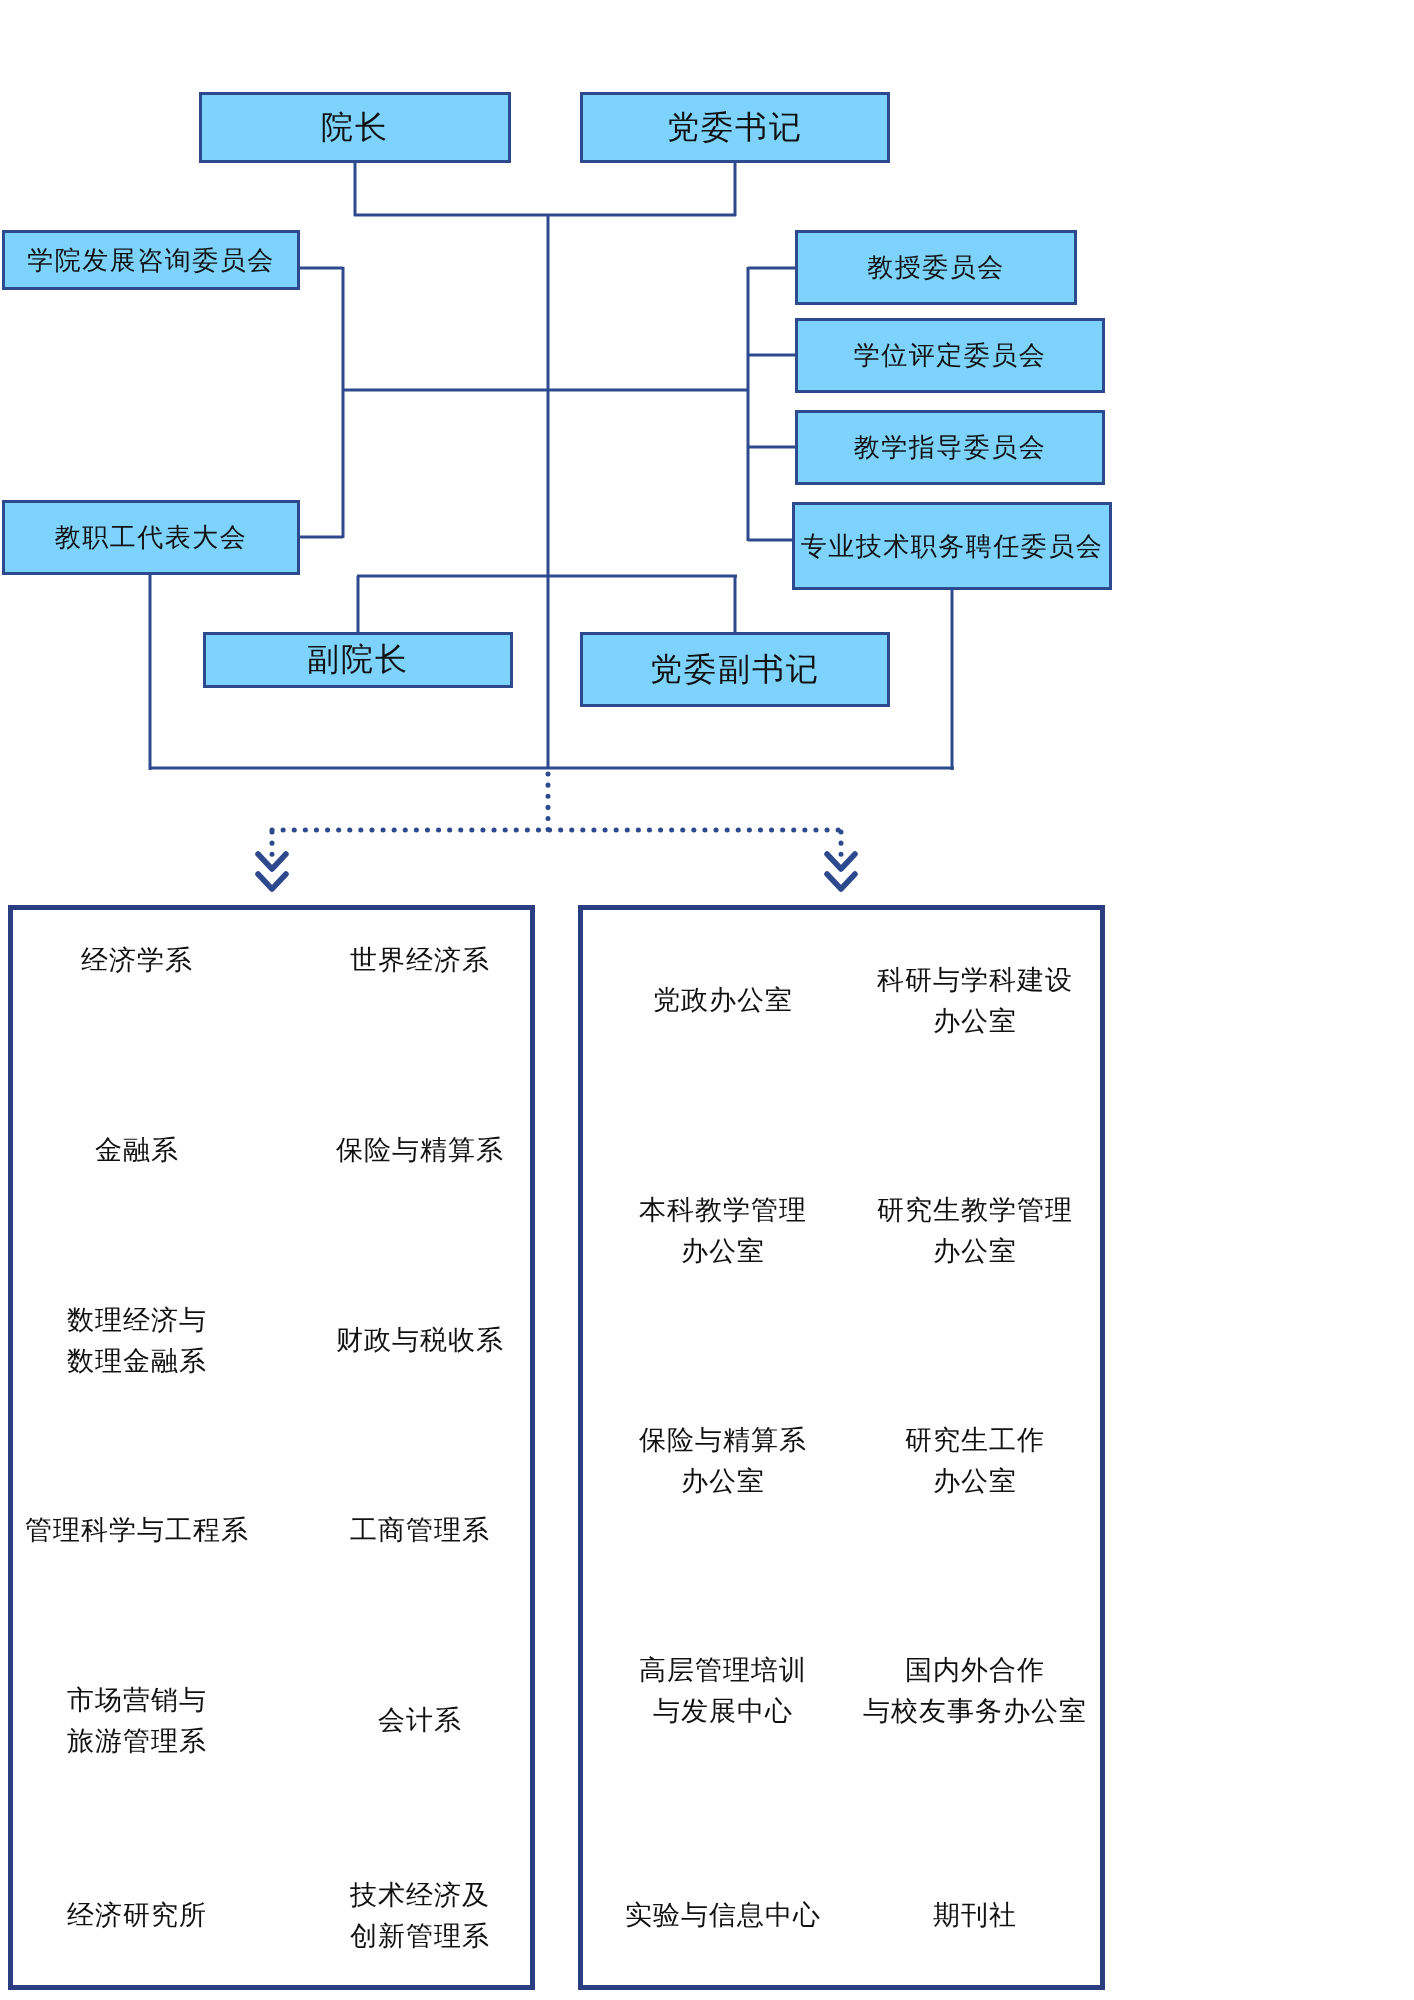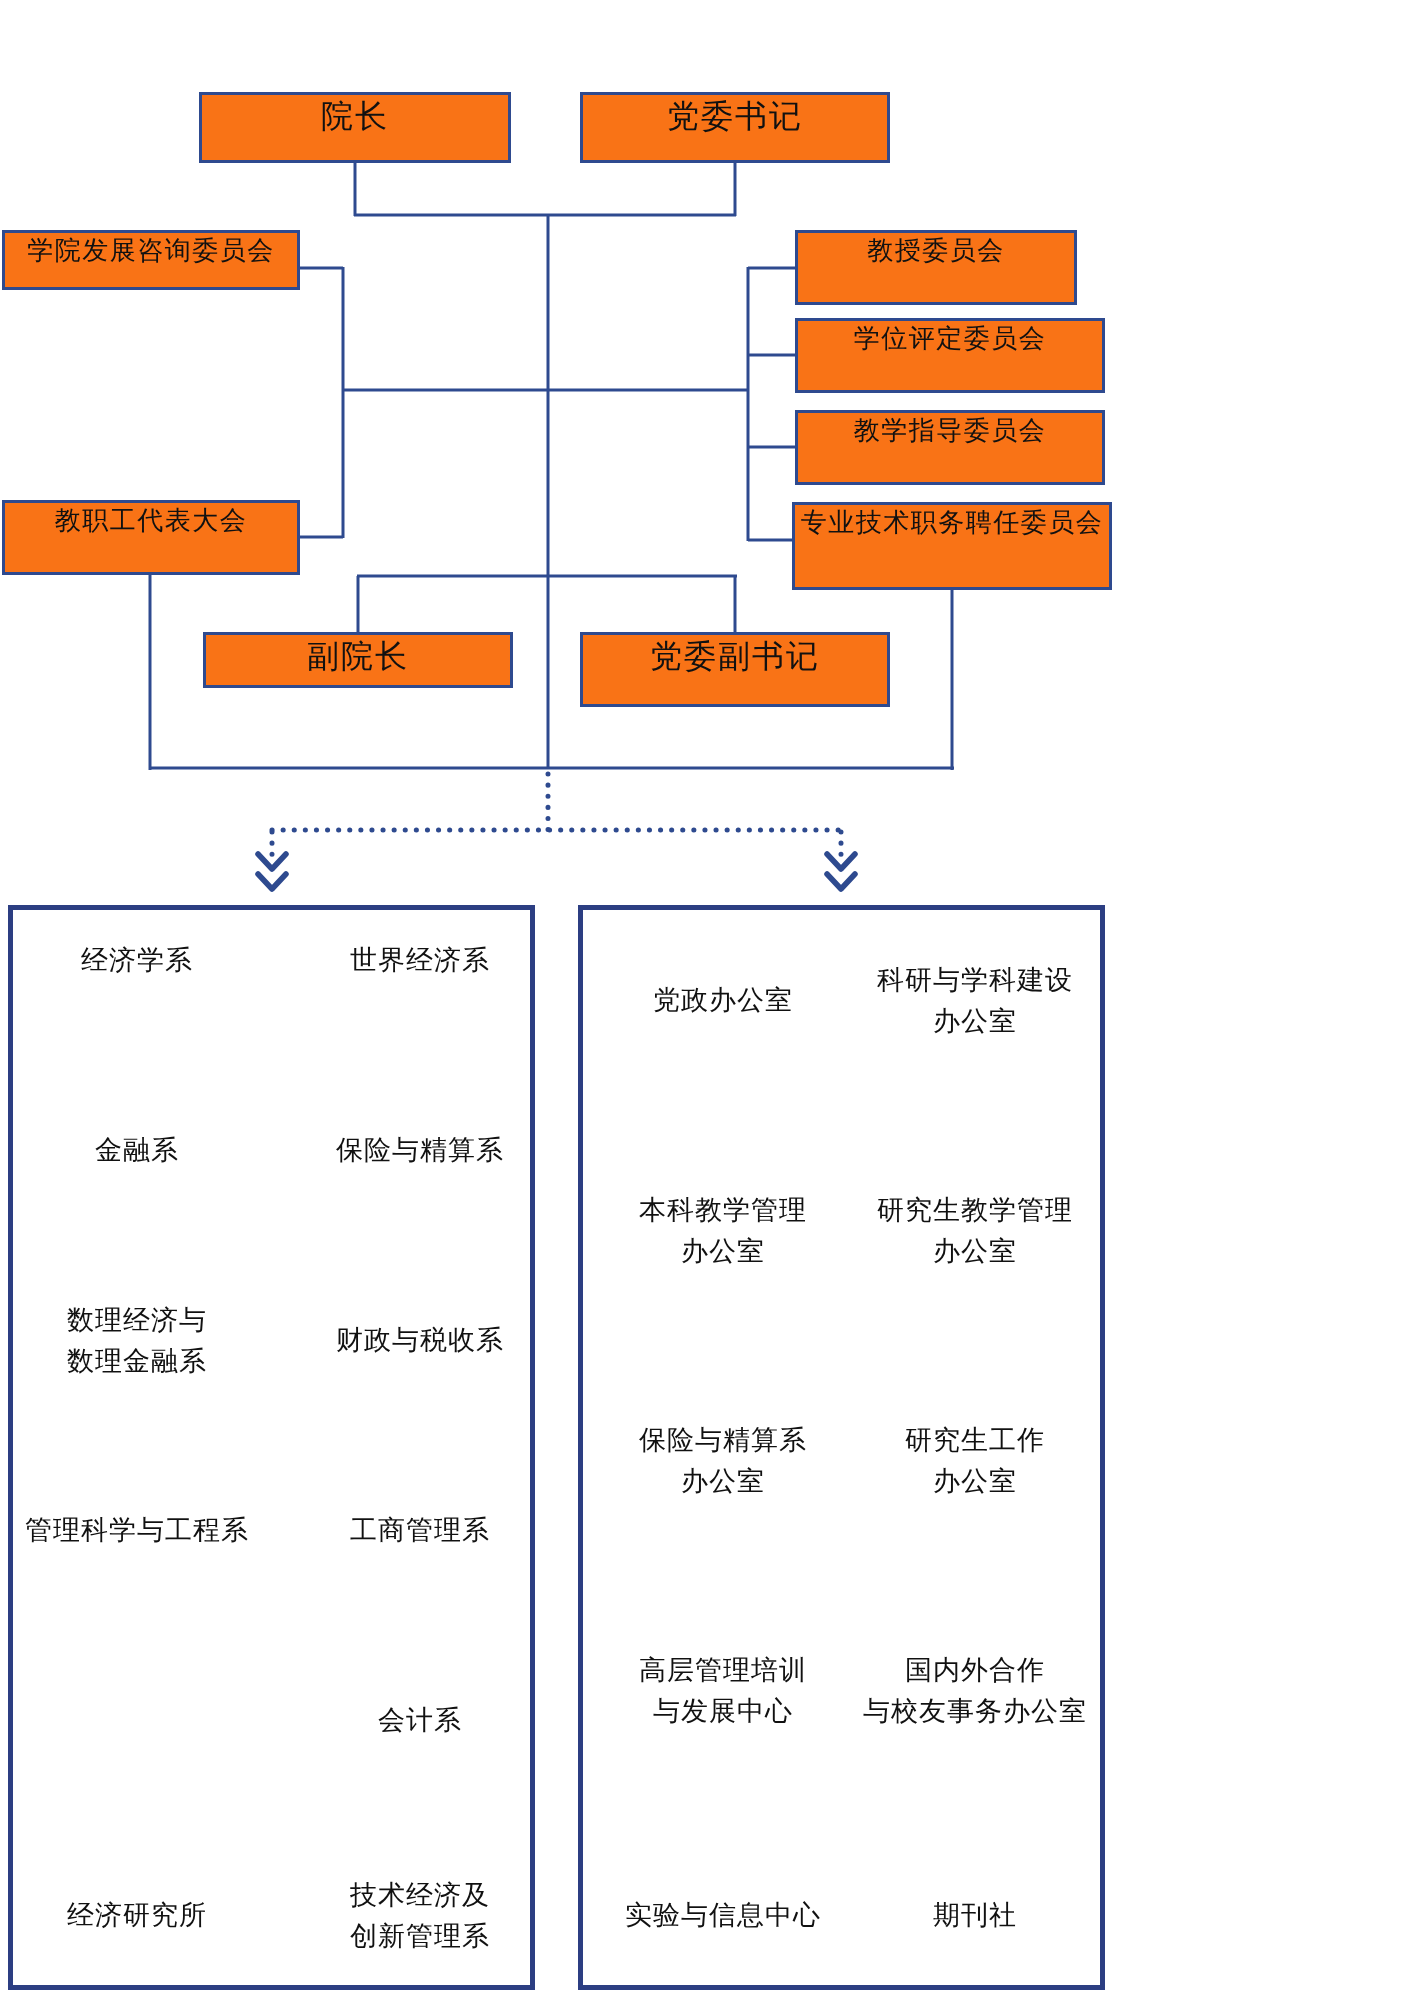--- a/index.html
+++ b/index.html
@@ -8,22 +8,22 @@
     --text:#111111;
     --bg:#ffffff;
   }
   *{margin:0;padding:0;box-sizing:border-box;}
   body{background:#fff;font-family:"DejaVu Sans","Liberation Sans",sans-serif;}
   .canvas{position:relative;width:1414px;height:2000px;background:var(--bg);overflow:hidden;}
   .wires{position:absolute;left:0;top:0;width:1414px;height:2000px;}
   .cl{stroke:var(--line);stroke-width:3;}
   .dl{stroke:var(--line);stroke-width:5;stroke-dasharray:0.1 11;stroke-linecap:round;fill:none;}
   .ah{stroke:var(--line);stroke-width:5.5;stroke-linecap:round;stroke-linejoin:round;fill:none;}
-  .node{position:absolute;display:flex;justify-content:center;
-        border:3px solid var(--line);background:#f97316;color:var(--text);
+  .node{position:absolute;display:flex;align-items:center;justify-content:center;
+        border:3px solid var(--line);background:#7dd3fc;color:var(--text);
         font-size:26px;letter-spacing:1.5px;text-align:center;}
   .node.big{font-size:32px;letter-spacing:2px;}
   .panel{position:absolute;border:5px solid var(--panel-border);background:#fff;}
   .item{position:absolute;transform:translate(-50%,-50%);white-space:pre-line;
         text-align:center;font-size:27px;line-height:1.5;color:var(--text);letter-spacing:1px;}
 </style>
 </head>
 <body>
 
 <div class="canvas">
@@ -111,20 +111,22 @@
 
   <span class="item" style="left:137px;top:960px">经济学系</span>
   <span class="item" style="left:420px;top:960px">世界经济系</span>
   <span class="item" style="left:137px;top:1150px">金融系</span>
   <span class="item" style="left:420px;top:1150px">保险与精算系</span>
   <span class="item" style="left:137px;top:1340px">数理经济与
 数理金融系</span>
   <span class="item" style="left:420px;top:1340px">财政与税收系</span>
   <span class="item" style="left:137px;top:1530px">管理科学与工程系</span>
   <span class="item" style="left:420px;top:1530px">工商管理系</span>
+  <span class="item" style="left:137px;top:1720px">市场营销与
+旅游管理系</span>
   <span class="item" style="left:420px;top:1720px">会计系</span>
   <span class="item" style="left:137px;top:1915px">经济研究所</span>
   <span class="item" style="left:420px;top:1915px">技术经济及
 创新管理系</span>
 
   <span class="item" style="left:723px;top:1000px">党政办公室</span>
   <span class="item" style="left:975px;top:1000px">科研与学科建设
 办公室</span>
   <span class="item" style="left:723px;top:1230px">本科教学管理
 办公室</span>

